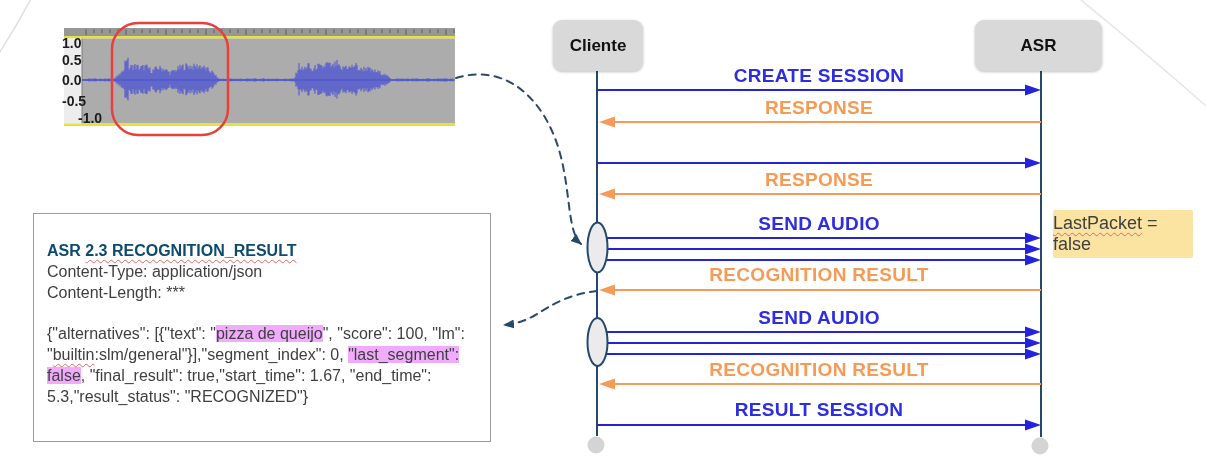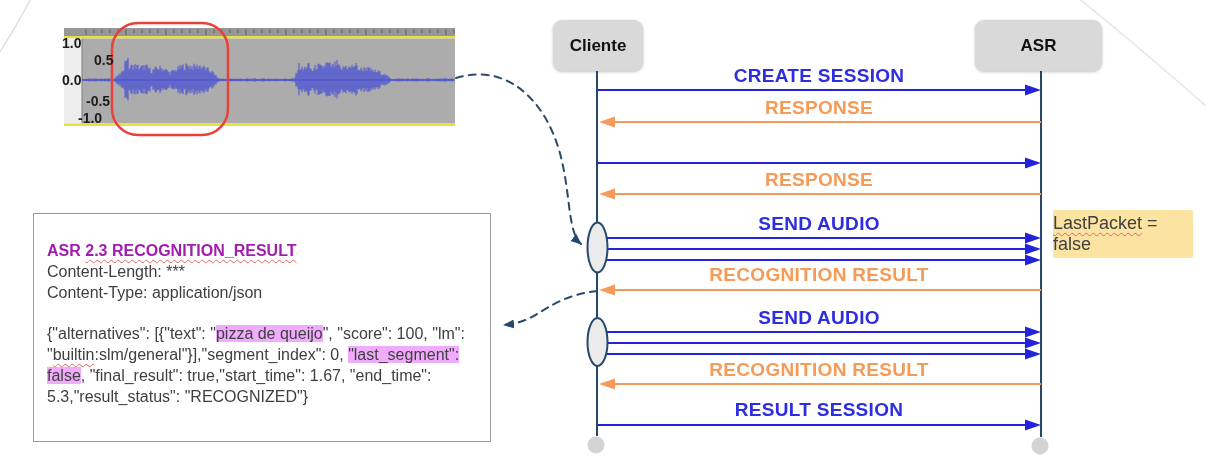--- a/index.html
+++ b/index.html
@@ -25,21 +25,21 @@
     position:absolute;left:1053px;top:210px;width:140px;height:48px;
     background:#fbe3a2;display:flex;align-items:center;justify-content:center;
     font-size:18px;color:#404040;z-index:3;border-radius:2px;
   }
   .result-box{
     position:absolute;left:33px;top:213px;width:458px;height:229px;
     background:#ffffff;border:1.5px solid #9a9a9a;box-sizing:border-box;
     padding:27px 15px 0 13px;
     font-size:16px;line-height:1.3;color:#3f3f3f;z-index:3;
   }
-  .result-title{font-weight:bold;color:#a21caf;}
+  .result-title{font-weight:bold;color:#0c4a6e;}
   .wavy{
     text-decoration:underline;text-decoration-style:wavy;
     text-decoration-color:#e06b6b;text-decoration-thickness:1px;
     text-underline-offset:3px;
   }
   .hl{background:#f0abfc;}
   .json-par{margin-top:21px;}
   .scale-label{
     position:absolute;width:17px;text-align:right;
     font-size:14px;font-weight:bold;color:#1c1c1c;z-index:2;line-height:8px;
@@ -119,23 +119,23 @@
 
       <ellipse cx="597.5" cy="247.5" rx="10" ry="25" fill="#ebebeb" stroke="#26486b" stroke-width="2"></ellipse>
       <ellipse cx="597.5" cy="342" rx="10" ry="24" fill="#ebebeb" stroke="#26486b" stroke-width="2"></ellipse>
 
       <circle cx="596" cy="445" r="8.5" fill="#d4d4d4"></circle>
       <circle cx="1040" cy="446" r="8.5" fill="#d4d4d4"></circle>
     </g>
   </svg>
 
   <div class="scale-label" style="left:62px;top:39px;">1.0</div>
-  <div class="scale-label" style="left:62px;top:56px;margin-left:32px;">0.5</div>
+  <div class="scale-label" style="left:62px;top:56px;">0.5</div>
   <div class="scale-label" style="left:62px;top:76px;text-align:center;">0.0</div>
-  <div class="scale-label" style="left:62px;top:97px;margin-left:24px;">-0.5</div>
+  <div class="scale-label" style="left:62px;top:97px;">-0.5</div>
   <div class="scale-label" style="left:78px;top:114px;">-1.0</div>
 
   <div class="actor-box" style="left:553px;top:20px;width:90px;">Cliente</div>
   <div class="actor-box" style="left:975px;top:20px;width:127px;">ASR</div>
 
   <div class="msg-label msg-blue" style="top:65px;">CREATE SESSION</div>
   <div class="msg-label msg-orange" style="top:97px;">RESPONSE</div>
   <div class="msg-label msg-orange" style="top:169px;">RESPONSE</div>
   <div class="msg-label msg-blue" style="top:213px;">SEND AUDIO</div>
   <div class="msg-label msg-orange" style="top:264px;">RECOGNITION RESULT</div>
@@ -146,20 +146,20 @@
   <div class="note">
     <span>
       <span class="wavy">LastPacket</span><span> = false</span>
     </span>
   </div>
 
   <div class="result-box">
     <div class="result-title">
       <span>ASR </span><span class="wavy">2.3 RECOGNITION_RESULT</span>
     </div>
+    <div>Content-Type: application/json</div>
     <div>Content-Length: ***</div>
-    <div>Content-Type: application/json</div>
     <div class="json-par">
       <span>{"alternatives": [{"text": "</span><span class="hl">pizza de queijo</span><span>", "score": 100, "lm": "</span><span class="wavy">builtin</span><span>:slm/general"}],"segment_index": 0, </span><span class="hl">"last_segment": false</span><span>, "final_result": true,"start_time": 1.67, "end_time": 5.3,"result_status": "RECOGNIZED"}</span>
     </div>
   </div>
 
 </div>
 
 </body></html>

